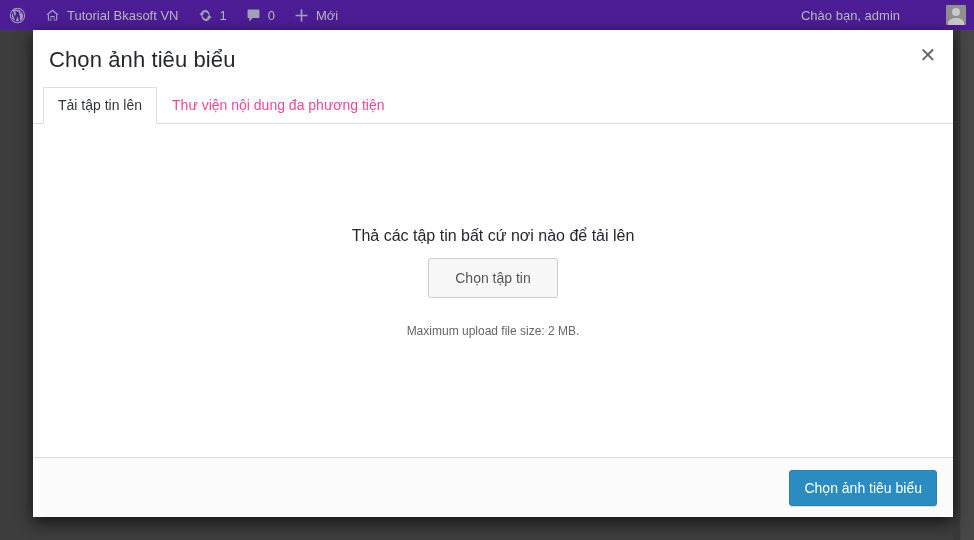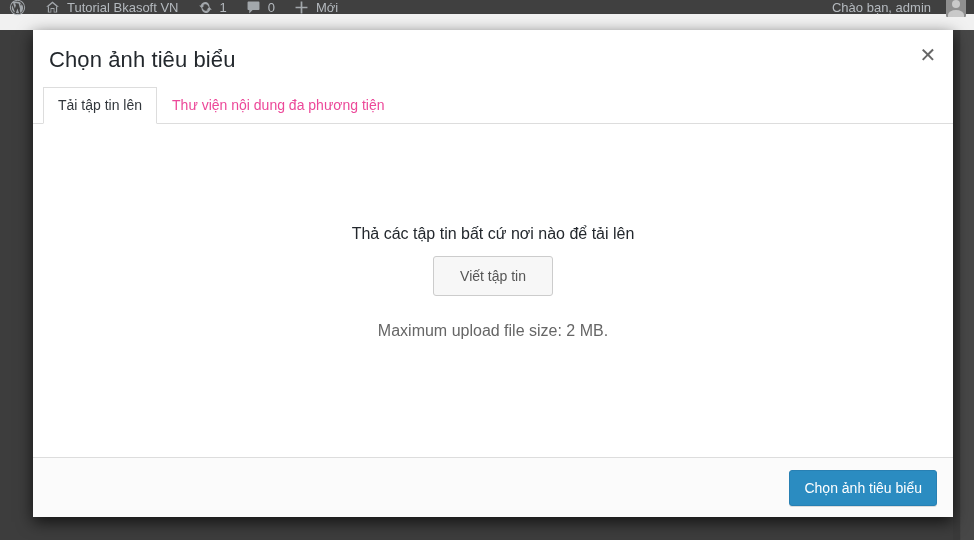--- a/index.html
+++ b/index.html
@@ -8,30 +8,30 @@
     overflow: hidden;
     background: #f1f1f1;
     font-family: "Liberation Sans", "DejaVu Sans", sans-serif;
   }
   #root { position: relative; width: 974px; height: 540px; }
 
   
   .wp-bg { position: absolute; inset: 0; background: #f1f1f1; }
 
   .adminbar {
-    position: absolute; top: 0; left: 0; right: 0; height: 14px;
-    background: #404040; color: #b4b9be;
+    position: absolute; top: 0; left: 0; right: 0; height: 30px;
+    background: #4c1d95; color: #b4b9be;
     display: flex; align-items: center; font-size: 13px;
     z-index: 5;
   }
   .ab-item {
     display: flex; align-items: center; gap: 6px;
     height: 30px; padding: 0 9px; color: #b4b9be; white-space: nowrap;
   }
-  .ab-right { margin-left: auto; display: flex; align-items: center; height: 30px; }
+  .ab-right { margin-left: auto; display: flex; align-items: center; height: 30px; gap: 31px; }
   .ab-avatar {
     width: 20px; height: 20px; background: #8f8f8f; margin-left: 6px; margin-right: 8px;
     position: relative; overflow: hidden; border-radius: 1px; flex: none;
   }
   .ab-avatar::before {
     content: ""; position: absolute; top: 3px; left: 6px;
     width: 8px; height: 8px; border-radius: 50%; background: #c9c9c9;
   }
   .ab-avatar::after {
     content: ""; position: absolute; bottom: -3px; left: 2px;
@@ -125,21 +125,21 @@
   }
   .drop-or { font-size: 12px; color: #555; margin-top: 10px; }
   .browser-btn {
     margin-top: 11px; display: inline-block;
     font-size: 14px; color: #555; background: #f7f7f7;
     border: 1px solid #ccc; border-radius: 3px;
     padding: 9px 26px; cursor: pointer; line-height: 20px;
     font-family: "Liberation Sans", sans-serif;
   }
   .max-upload {
-    margin-top: 26px; font-size: 16px; color: #666;
+    margin-top: 26px; font-size: 12px; color: #666;
   }
 
   .modal-footer {
     height: 60px; background: #fbfbfb; border-top: 1px solid #ddd;
     display: flex; align-items: center; justify-content: flex-end;
     padding-right: 16px;
   }
   .btn-primary {
     background: #2b8cc1; border: 1px solid #2880b3; border-radius: 3px;
     color: #fff; font-size: 14px; padding: 8px 14px; cursor: pointer;
@@ -299,21 +299,21 @@
     <h1 class="modal-title">Chọn ảnh tiêu biểu</h1>
 
     <div class="modal-tabs">
       <div class="modal-tab active">Tải tập tin lên</div>
       <div class="modal-tab">Thư viện nội dung đa phương tiện</div>
     </div>
 
     <div class="modal-body">
       <div class="uploader-inline">
         <h2 class="drop-instructions">Thả các tập tin bất cứ nơi nào để tải lên</h2>
-        <button class="browser-btn">Viết tập tin</button>
+        <button class="browser-btn">Chọn tập tin</button>
         <p class="max-upload">Maximum upload file size: 2 MB.</p>
       </div>
     </div>
 
     <div class="modal-footer">
       <button class="btn-primary">Chọn ảnh tiêu biểu</button>
     </div>
   </div>
 
 </div>

